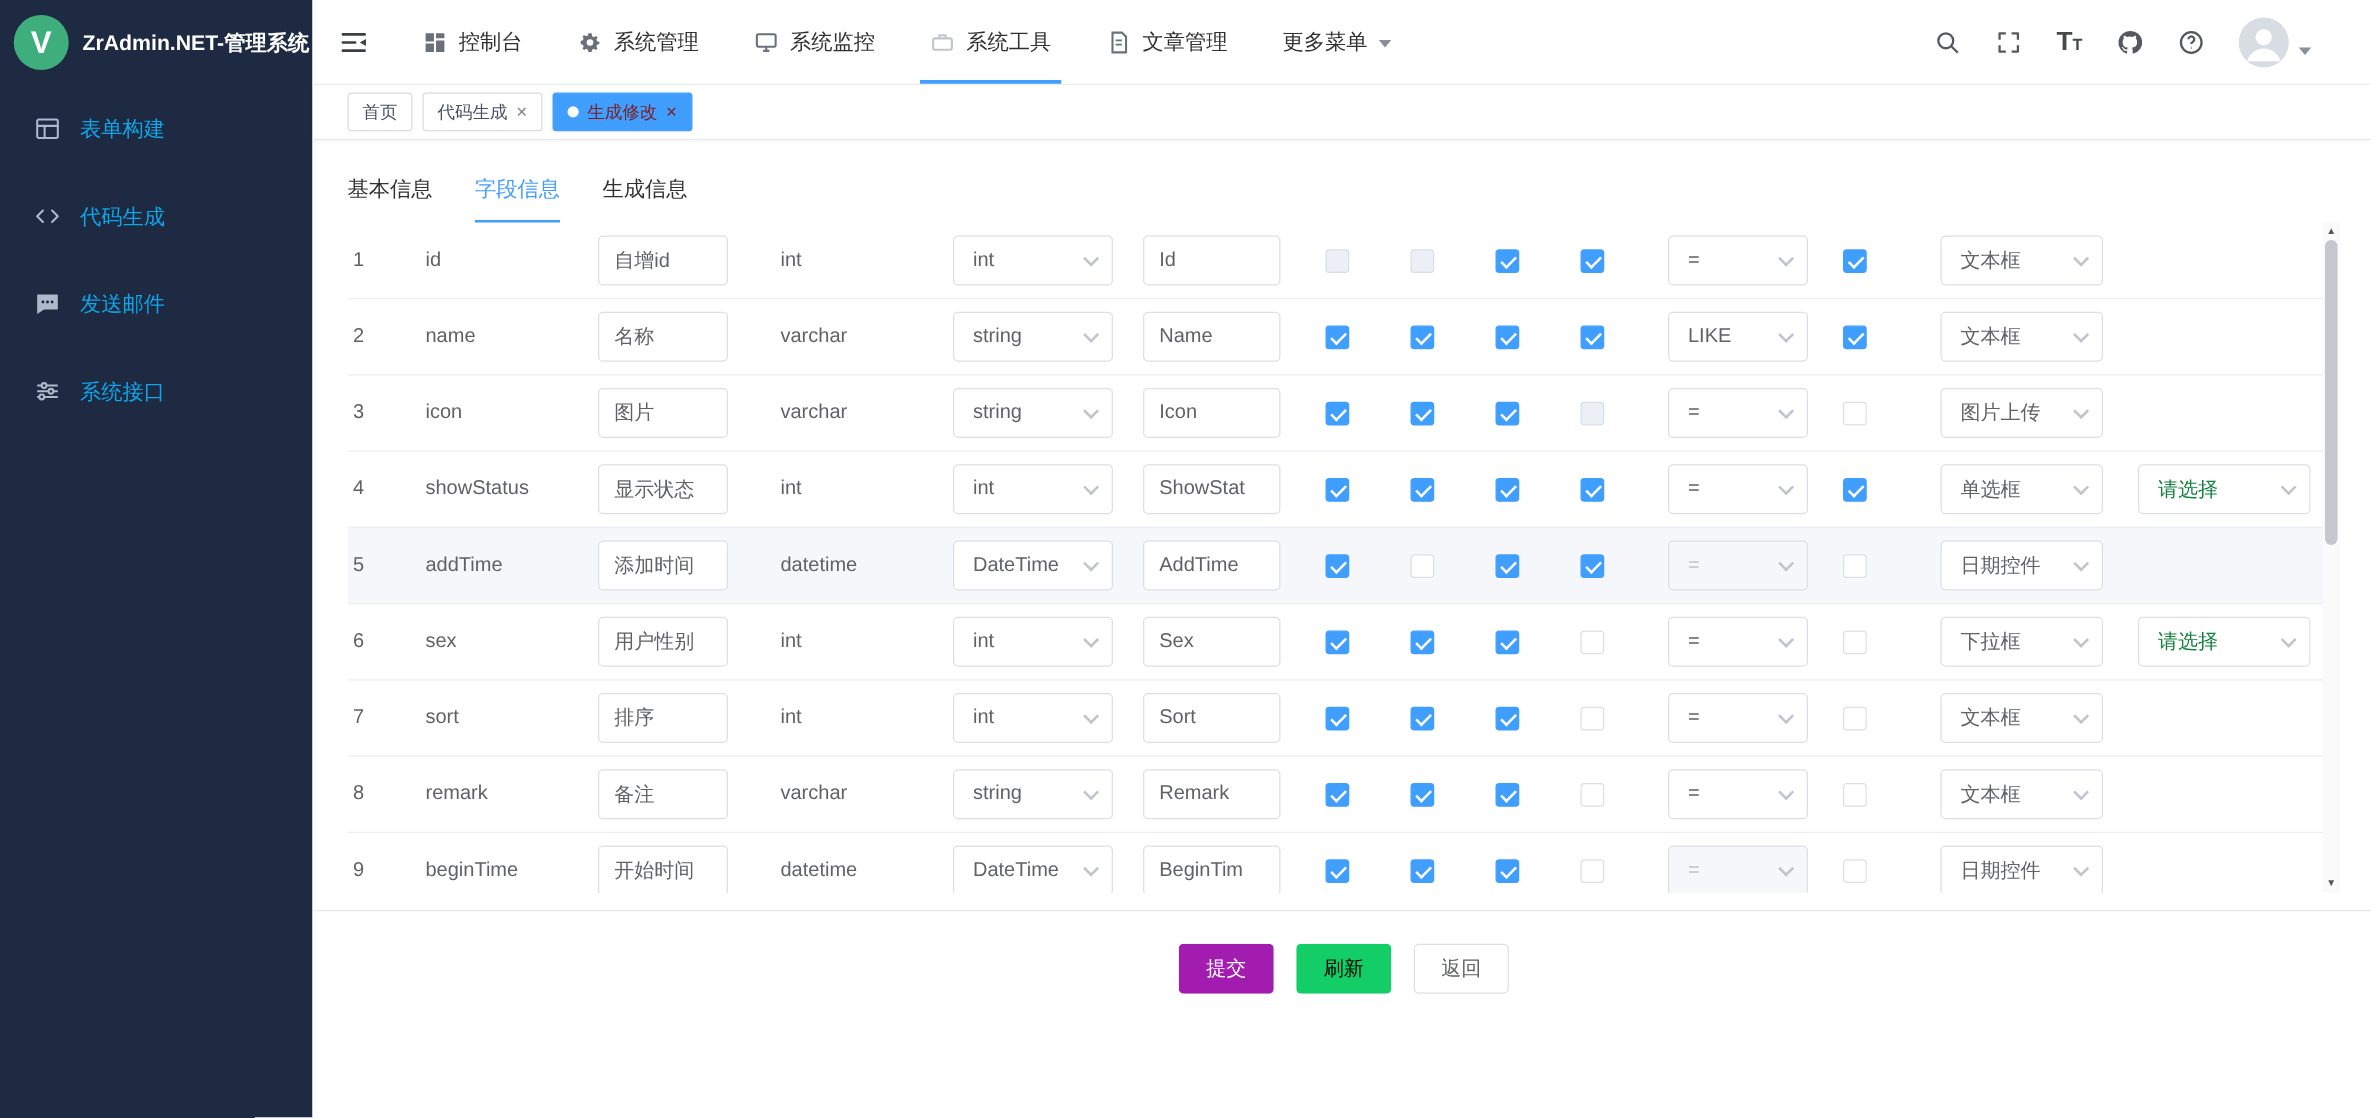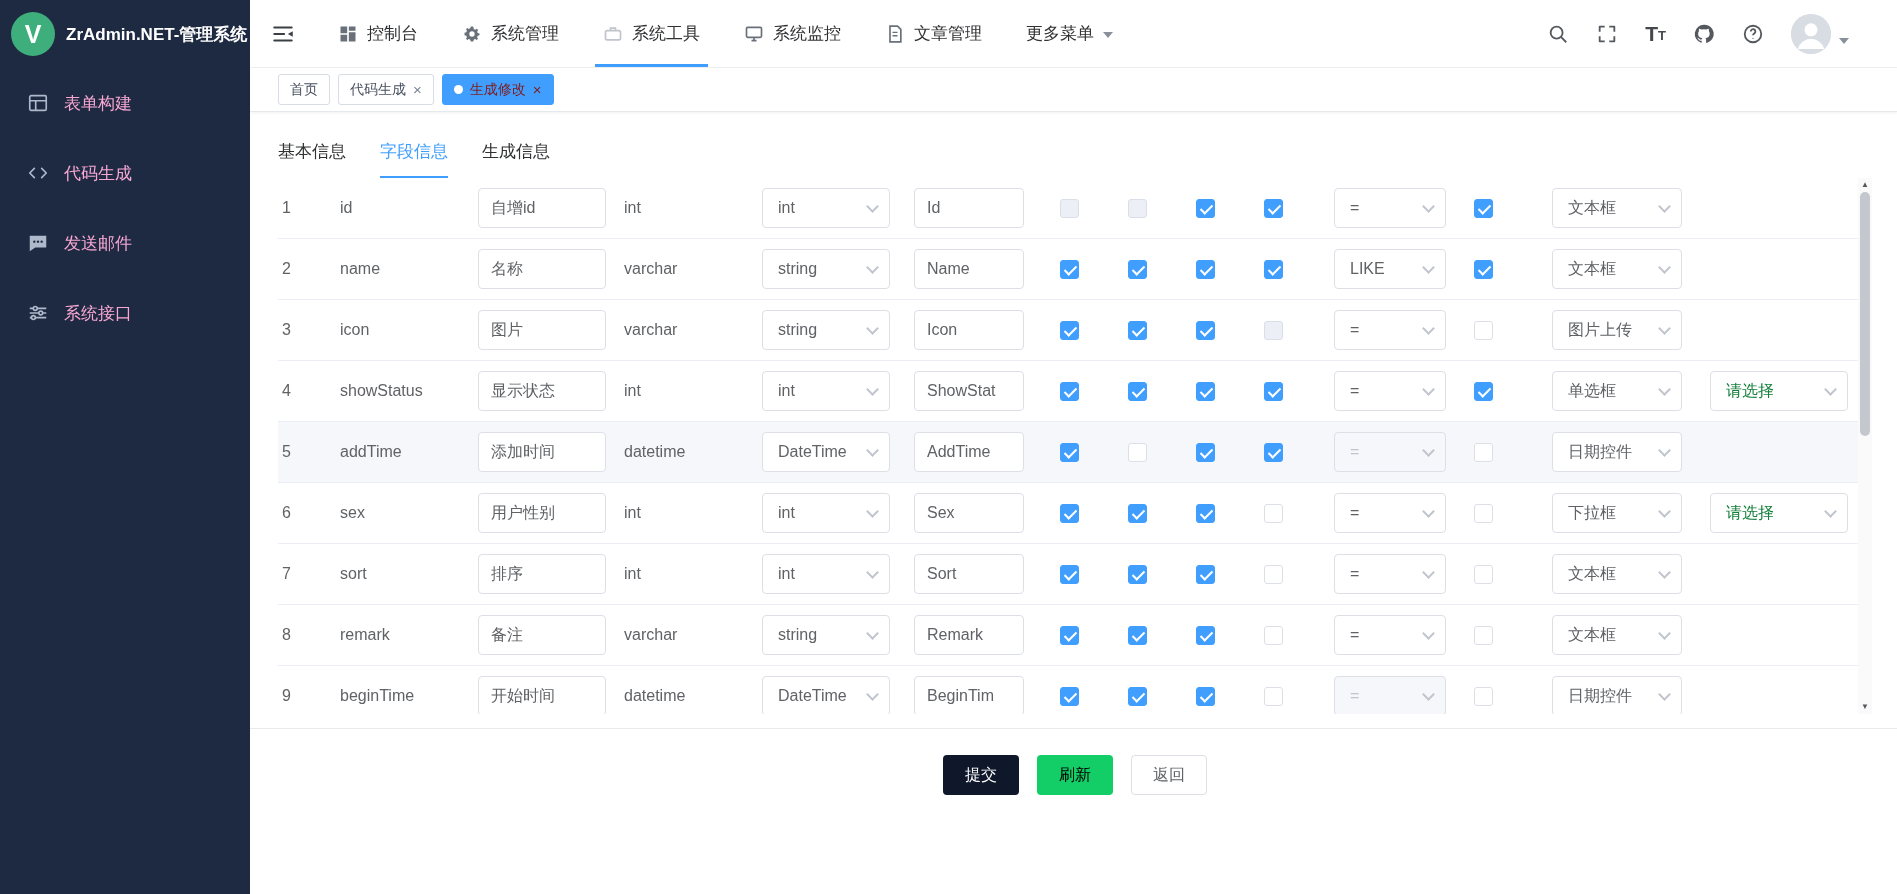--- a/index.html
+++ b/index.html
@@ -5,21 +5,21 @@
   *{box-sizing:border-box;margin:0;padding:0}
   html,body{width:1897px;height:894px;overflow:hidden}
   body{font-family:"Liberation Sans","DejaVu Sans",sans-serif;background:#fff;color:#303133}
   .app{display:flex;width:1897px;height:894px}
 
   
   .sidebar{width:250px;flex-shrink:0;background:#1e2a42;height:100%}
   .logo{height:68px;display:flex;align-items:center;gap:11px;padding-left:11px}
   .logo-circle{width:44px;height:44px;border-radius:50%;background:#3eaf7c;color:#fff;display:flex;align-items:center;justify-content:center;font-size:25px;font-weight:bold;flex-shrink:0}
   .logo-title{color:#fff;font-size:17px;font-weight:bold;white-space:nowrap}
-  .side-item{height:70px;display:flex;align-items:center;gap:15px;padding-left:27px;color:#f9a8d4;font-size:17px;cursor:pointer}
+  .side-item{height:70px;display:flex;align-items:center;gap:15px;padding-left:27px;color:#0ea5e9;font-size:17px;cursor:pointer}
   .side-item svg{width:22px;height:22px;color:#aeb9cc;flex-shrink:0}
 
   
   .main{flex:1;display:flex;flex-direction:column;min-width:0}
   .navbar{height:68px;display:flex;align-items:center;border-bottom:1px solid #f0f0f0;background:#fff;position:relative;flex-shrink:0}
   .hamburger{padding:0 20px;height:100%;display:flex;align-items:center;cursor:pointer}
   .hamburger svg{width:26px;height:26px;color:#3a3f45}
   .topmenu{display:flex;height:100%;align-items:stretch}
   .nav-item{display:flex;align-items:center;gap:9px;padding:0 22px;font-size:17px;color:#303133;cursor:pointer;position:relative;white-space:nowrap}
   .nav-item svg{width:20px;height:20px;color:#6a7079}
@@ -60,21 +60,21 @@
   .tbody::-webkit-scrollbar{display:none}
   .trow{display:flex;align-items:center;height:61px;border-bottom:1px solid #ebeef5;width:1580px}
   .trow.hl{background:#f5f7fa}
   .td{padding-left:4px;display:flex;align-items:center;overflow:visible}
   .c1{width:58px}.c2{width:138px}.c3{width:146px}.c4{width:138px}.c5{width:152px}.c6{width:146px}
   .c7{width:68px}.c8{width:68px}.c9{width:68px}.c10{width:70px}.c11{width:140px}.c12{width:78px}
   .c13{width:158px}.c14{width:152px}
   .cell-text{font-size:16px;color:#606266;white-space:nowrap}
 
   .el-input{height:40px;border:1px solid #dcdfe6;border-radius:4px;padding:0 12px;font-size:16px;color:#606266;outline:none;background:#fff;font-family:inherit}
-  .c3 .el-input{width:128px}
+  .c3 .el-input{width:104px}
   .c6 .el-input{width:110px}
 
   .el-select{height:40px;border:1px solid #dcdfe6;border-radius:4px;background:#fff;display:flex;align-items:center;padding:0 30px 0 15px;position:relative;color:#606266;font-size:16px;cursor:pointer}
   .sel-text{overflow:hidden;white-space:nowrap;flex:1}
   .caret{position:absolute;right:12px;top:13px;width:9px;height:9px;border-right:2px solid #c0c4cc;border-bottom:2px solid #c0c4cc;transform:rotate(45deg)}
   .el-select.disabled{background:#f5f7fa;color:#c0c4cc;cursor:not-allowed}
   .el-select.placeholder{color:#15803d}
   .c5 .el-select{width:128px}
   .c11 .el-select{width:112px}
   .c13 .el-select{width:130px}
@@ -88,21 +88,21 @@
   
   .vscroll{position:absolute;right:0;top:0;width:14px;height:536px;background:#fafafa;cursor:pointer}
   .vs-arrow{height:14px;display:flex;align-items:center;justify-content:center;color:#55585e;font-size:8px;line-height:1}
   .vs-arrow.down{position:absolute;bottom:0;left:0;right:0}
   .vs-thumb{position:absolute;top:14px;left:2px;width:10px;height:244px;background:#c4c8ce;border-radius:5px}
 
   
   .footer-line{height:1px;background:#e8eaec;margin-left:-28px;width:1647px;margin-top:14px}
   .footer-buttons{display:flex;justify-content:center;gap:18px;margin-top:26px;width:1594px}
   .btn{height:40px;padding:0 21px;border-radius:4px;font-size:16px;cursor:pointer;border:1px solid transparent;font-family:inherit}
-  .btn-primary{background:#0f172a;color:#fff}
+  .btn-primary{background:#a21caf;color:#fff}
   .btn-success{background:#13ce66;color:#000000}
   .btn-default{background:#fff;border-color:#dcdfe6;color:#606266}
 </style>
 </head>
 <body>
 
 <div class="app">
 
   <aside class="sidebar">
     <div class="logo">
@@ -159,33 +159,33 @@
               <path fill="currentColor" d="M3 3h8v8H3zM13 3h8v5h-8zM13 10h8v11h-8zM3 13h8v8H3z"></path>
             </svg>
           <span>控制台</span>
         </div>
         <div class="nav-item">
           <svg viewBox="0 0 24 24">
               <path fill="currentColor" d="M21 12.5v-1l-2.1-.6a7 7 0 00-.7-1.7l1.1-1.9-1.5-1.5-1.9 1.1c-.5-.3-1.1-.5-1.7-.7L13.5 3h-3l-.6 2.2c-.6.2-1.2.4-1.7.7L6.3 4.8 4.8 6.3l1.1 1.9c-.3.5-.5 1.1-.7 1.7L3 10.5v3l2.2.6c.2.6.4 1.2.7 1.7l-1.1 1.9 1.5 1.5 1.9-1.1c.5.3 1.1.5 1.7.7l.6 2.2h3l.6-2.2c.6-.2 1.2-.4 1.7-.7l1.9 1.1 1.5-1.5-1.1-1.9c.3-.5.5-1.1.7-1.7l2.2-.6zM12 15.2a3.2 3.2 0 110-6.4 3.2 3.2 0 010 6.4z"></path>
             </svg>
           <span>系统管理</span>
         </div>
+        <div class="nav-item">
+          <svg viewBox="0 0 24 24" fill="none" stroke="currentColor" stroke-width="2">
+              <rect x="3" y="4" width="18" height="12" rx="1.5"></rect>
+              <path d="M9 20h6M12 16v4"></path>
+            </svg>
+          <span>系统监控</span>
+        </div>
         <div class="nav-item active">
           <svg viewBox="0 0 24 24" fill="none" stroke="currentColor" stroke-width="2">
               <rect x="3" y="8" width="18" height="11" rx="2"></rect>
               <path d="M9 8V5h6v3"></path>
             </svg>
           <span>系统工具</span>
-        </div>
-        <div class="nav-item">
-          <svg viewBox="0 0 24 24" fill="none" stroke="currentColor" stroke-width="2">
-              <rect x="3" y="4" width="18" height="12" rx="1.5"></rect>
-              <path d="M9 20h6M12 16v4"></path>
-            </svg>
-          <span>系统监控</span>
         </div>
         <div class="nav-item">
           <svg viewBox="0 0 24 24" fill="none" stroke="currentColor" stroke-width="2">
               <path d="M6 2.5h9l4 4V21.5H6z"></path>
               <path d="M9 10h6M9 14h6" stroke-width="1.7"></path>
             </svg>
           <span>文章管理</span>
         </div>
         <div class="nav-item">
           <span>更多菜单</span>

